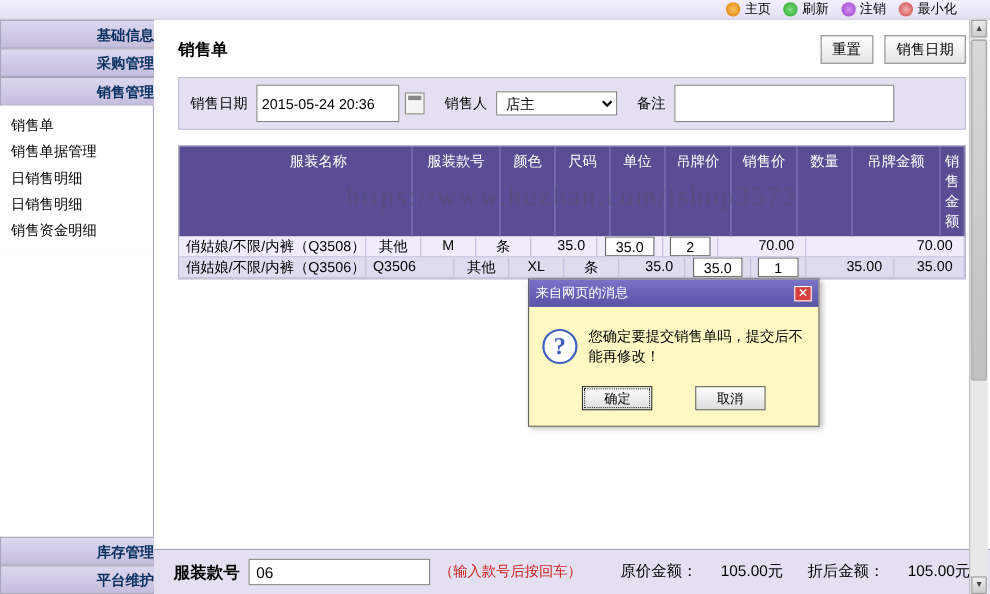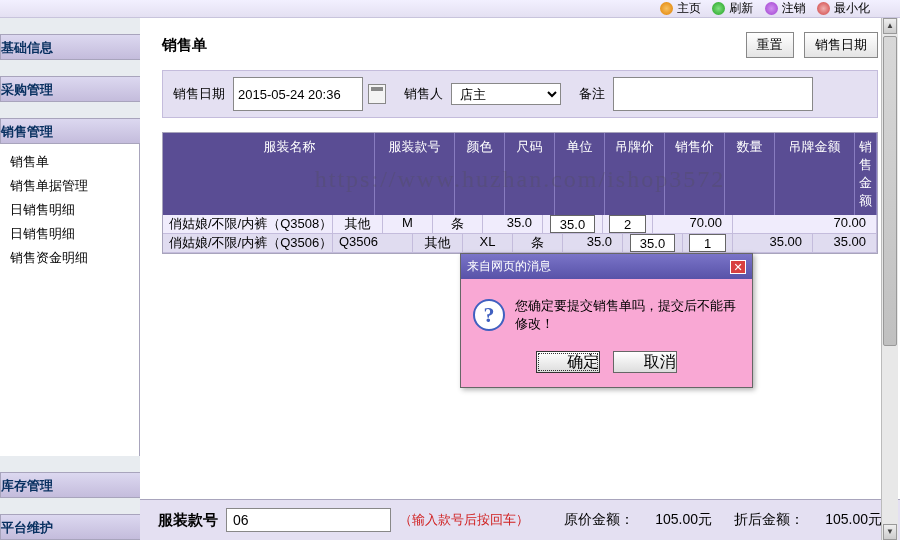--- a/index.html
+++ b/index.html
@@ -5,21 +5,21 @@
   * { box-sizing: border-box; margin: 0; padding: 0; font-family: "SimSun", "宋体", sans-serif; }
   body { background: #e8ecf0; width: 900px; height: 540px; overflow: hidden; position: relative; }
 
   .topbar { height: 18px; background: linear-gradient(#f2f0ff, #e4e0f2); text-align: right; padding-right: 26px; font-size: 12px; color: #000; border-bottom: 1px solid #c8c4dc; }
   .topbar span { margin: 0 2px; cursor: pointer; }
   .top-icon { display: inline-block; width: 13px; height: 13px; vertical-align: middle; border-radius: 50%; margin-right: 2px; }
 
   .layout { display: flex; height: 522px; }
 
   .sidebar { width: 175px; background: #e8ecf0; display: flex; flex-direction: column; }
-  .side-header { background: linear-gradient(#dcd8f0, #c4bcdc); color: #083060; font-weight: bold; font-size: 13px; text-align: left; height: 26px; line-height: 26px; border: 1px solid #a8a4bc; border-right: none; margin-top: 16px; }
+  .side-header { background: linear-gradient(#dcd8f0, #c4bcdc); color: #083060; font-weight: bold; font-size: 13px; text-align: right; height: 26px; line-height: 26px; border: 1px solid #a8a4bc; border-right: none; }
   .side-items { background: #fff; padding: 6px 10px; border-right: 1px solid #a8a4bc; }
   .side-item { font-size: 13px; color: #000; padding: 3px 0; cursor: pointer; }
   .side-spacer { flex: 1; background: #fff; border-right: 1px solid #a8a4bc; }
 
   .content { flex: 1; background: #fff; display: flex; flex-direction: column; position: relative; }
   .main-scroll { flex: 1; padding: 14px 22px 0 22px; overflow: hidden; }
 
   .title-row { display: flex; justify-content: space-between; align-items: center; margin-bottom: 12px; }
   .title { font-size: 15px; font-weight: bold; color: #000; }
   .btn { background: linear-gradient(#fff, #e4e4e4); border: 1px solid #888; font-size: 13px; padding: 3px 10px; cursor: pointer; margin-left: 6px; }
@@ -49,27 +49,27 @@
   .col-unit { width: 50px; }
   .col-tag { width: 60px; }
   .col-sale { width: 60px; }
   .col-qty { width: 50px; }
   .col-tagamt { width: 80px; }
   .col-saleamt { flex: 1; }
   .cell-input { width: 90%; height: 18px; border: 1px solid #666; text-align: center; font-size: 13px; background: #fff; }
 
   .watermark { position: absolute; top: 148px; left: 0; right: 0; text-align: center; color: rgba(80,80,80,0.28); font-size: 24px; font-family: serif; letter-spacing: 2px; pointer-events: none; z-index: 3; }
 
-  .dialog { position: absolute; top: 235px; left: 320px; width: 293px; background: #f9a8d4; border: 1px solid #666; box-shadow: 2px 2px 5px rgba(0,0,0,0.3); z-index: 5; }
+  .dialog { position: absolute; top: 235px; left: 340px; width: 265px; background: #fef9c3; border: 1px solid #666; box-shadow: 2px 2px 5px rgba(0,0,0,0.3); z-index: 5; }
   .dlg-title { background: linear-gradient(#7a74c8, #5852a8); color: #fff; font-size: 12px; padding: 4px 6px; display: flex; justify-content: space-between; align-items: center; }
   .dlg-close { width: 16px; height: 14px; background: #d84040; color: #fff; border: 1px solid #fff; font-size: 11px; line-height: 12px; text-align: center; cursor: pointer; font-family: sans-serif; }
   .dlg-body { padding: 18px 12px 12px; display: flex; align-items: center; gap: 10px; color: #000; font-size: 13px; }
   .dlg-icon { width: 32px; height: 32px; border: 2px solid #4060c0; border-radius: 50%; color: #4060c0; font-size: 22px; text-align: center; line-height: 28px; background: #fff; font-family: serif; font-weight: bold; flex-shrink: 0; }
   .dlg-btns { text-align: center; padding: 6px 0 14px; }
-  .dlg-btn { border: 1px solid #666; background: linear-gradient(#fff,#ddd); font-size: 16px; width: 64px; height: 22px; margin: 0 4px; cursor: pointer; text-align: right; }
+  .dlg-btn { border: 1px solid #666; background: linear-gradient(#fff,#ddd); font-size: 12px; width: 64px; height: 22px; margin: 0 17px; cursor: pointer; }
   .dlg-btn.focus { border: 1px solid #333; outline: 1px dotted #333; outline-offset: -3px; }
 
   .footer { background: #e4e0f2; border-top: 1px solid #a8a4bc; padding: 8px 18px; display: flex; align-items: center; gap: 8px; font-size: 14px; color: #000; }
   .footer-label { font-weight: bold; font-size: 15px; }
   .code-input { width: 165px; height: 24px; border: 1px solid #888; font-size: 14px; padding: 0 6px; }
   .hint { color: #d02020; font-size: 13px; }
   .footer-spacer { flex: 1; }
   .amt-label { font-size: 14px; }
   .amt-val { font-size: 14px; margin-right: 14px; min-width: 70px; display: inline-block; text-align: right; }
   .amt-val.last { margin-right: 0; }

